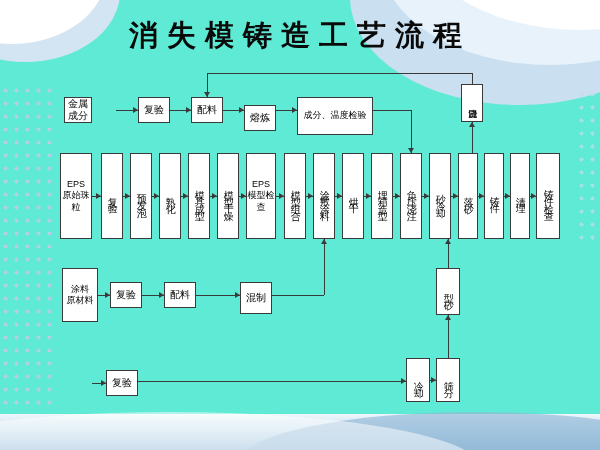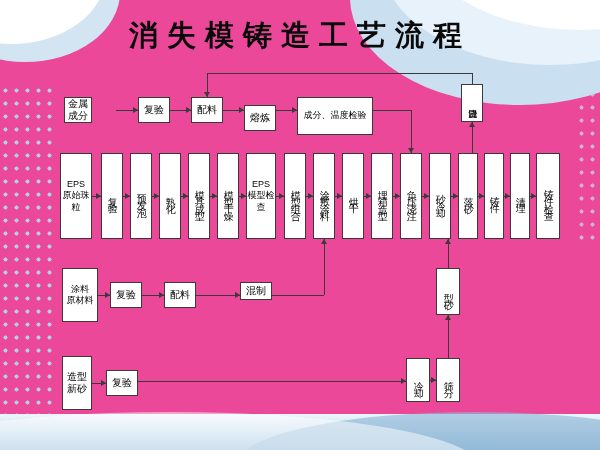--- a/index.html
+++ b/index.html
@@ -1,16 +1,16 @@
 <!DOCTYPE html>
 <html><head>
 <meta charset="utf-8">
 <style>
   html,body{margin:0;padding:0;background:#ffffff;}
-  .slide{position:relative;width:600px;height:450px;background:#ec4899;overflow:hidden;
+  .slide{position:relative;width:600px;height:450px;background:#5eead4;overflow:hidden;
          font-family:"Liberation Sans","DejaVu Sans",sans-serif;color:#000;}
   .decor{position:absolute;pointer-events:none;}
   .tl-a{left:-70px;top:-78px;width:190px;height:140px;background:#d3e5f3;border-radius:50%;}
   .tl-b{left:-84px;top:-96px;width:190px;height:140px;background:#ffffff;border-radius:50%;}
   .tr-a{right:-90px;top:-110px;width:340px;height:215px;background:#cadfef;border-radius:50%;}
   .tr-b{right:-120px;top:-150px;width:340px;height:215px;background:#e8f2fa;border-radius:50%;}
   .tr-c{right:-150px;top:-185px;width:340px;height:215px;background:#ffffff;border-radius:50%;}
   .dots-left{left:0;top:84px;width:54px;height:348px;
     background-image:radial-gradient(circle,#b3cfe5 1.8px,transparent 2.3px);background-size:11px 13px;}
   .dots-right{right:0;top:88px;width:24px;height:160px;opacity:.7;
@@ -76,24 +76,22 @@
   <div class="node vt" style="left:429px;top:153px;width:22px;height:86px">砂冷却</div>
   <div class="node vt" style="left:458px;top:153px;width:20px;height:86px">落砂</div>
   <div class="node vt" style="left:484px;top:153px;width:20px;height:86px">铸件</div>
   <div class="node vt" style="left:510px;top:153px;width:20px;height:86px">清理</div>
   <div class="node vt" style="left:536px;top:153px;width:24px;height:86px">铸件检查</div>
 
   <div class="node sm" style="left:62px;top:268px;width:36px;height:54px">涂料
 原材料</div>
   <div class="node" style="left:110px;top:282px;width:32px;height:26px">复验</div>
   <div class="node" style="left:164px;top:282px;width:32px;height:26px">配料</div>
-  <div class="node" style="left:240px;top:282px;width:32px;height:18px">混制</div>
+  <div class="node" style="left:240px;top:282px;width:32px;height:32px">混制</div>
 
-  <div class="node" style="left:62px;top:356px;width:30px;height:54px">造型
-新砂</div>
   <div class="node" style="left:106px;top:370px;width:32px;height:26px">复验</div>
   <div class="node vt" style="left:406px;top:358px;width:24px;height:44px">冷却</div>
   <div class="node vt" style="left:436px;top:358px;width:24px;height:44px">筛分</div>
   <div class="node vt" style="left:436px;top:268px;width:24px;height:47px">型砂</div>
 
   <div class="hl" style="left:116px;top:110px;width:22px"></div>
   <div class="ar" style="left:133px;top:107px"></div>
   <div class="hl" style="left:170px;top:110px;width:21px"></div>
   <div class="ar" style="left:186px;top:107px"></div>
   <div class="hl" style="left:223px;top:110px;width:21px"></div>

